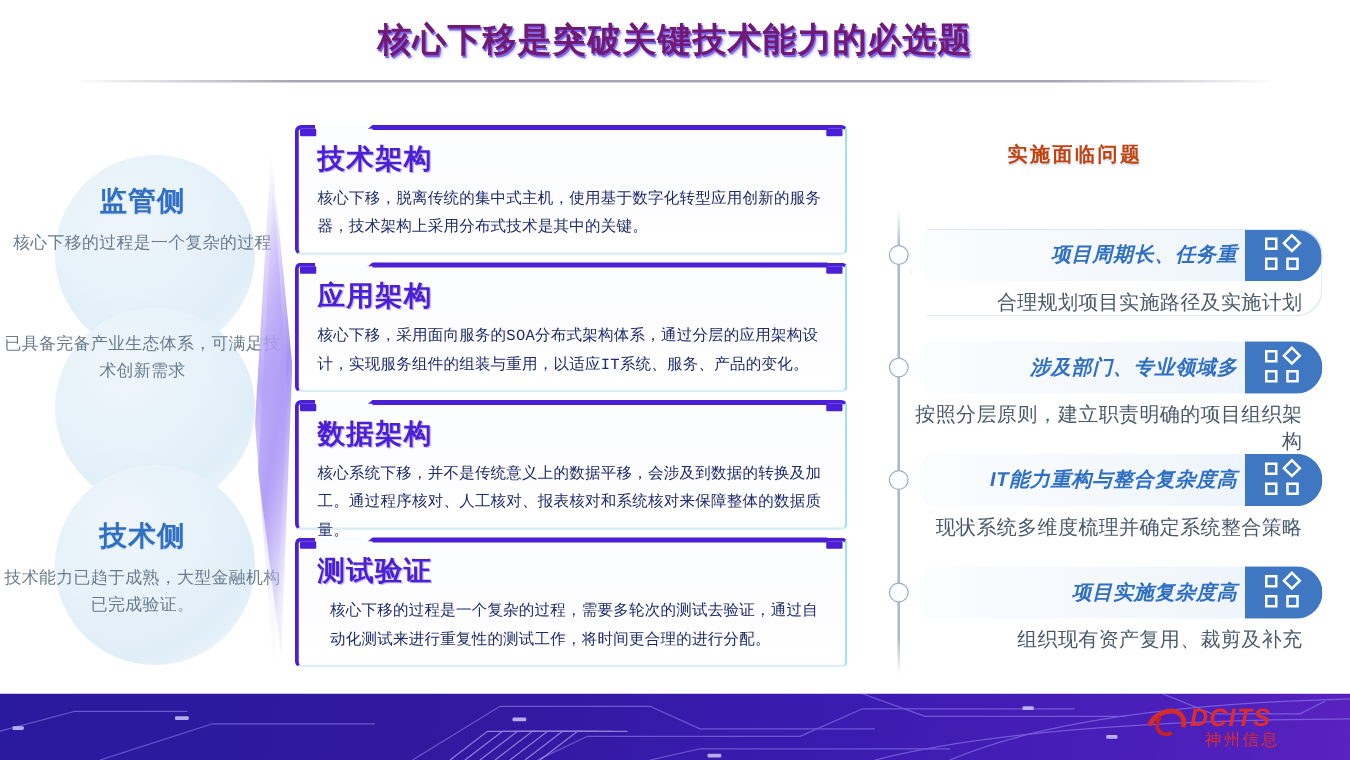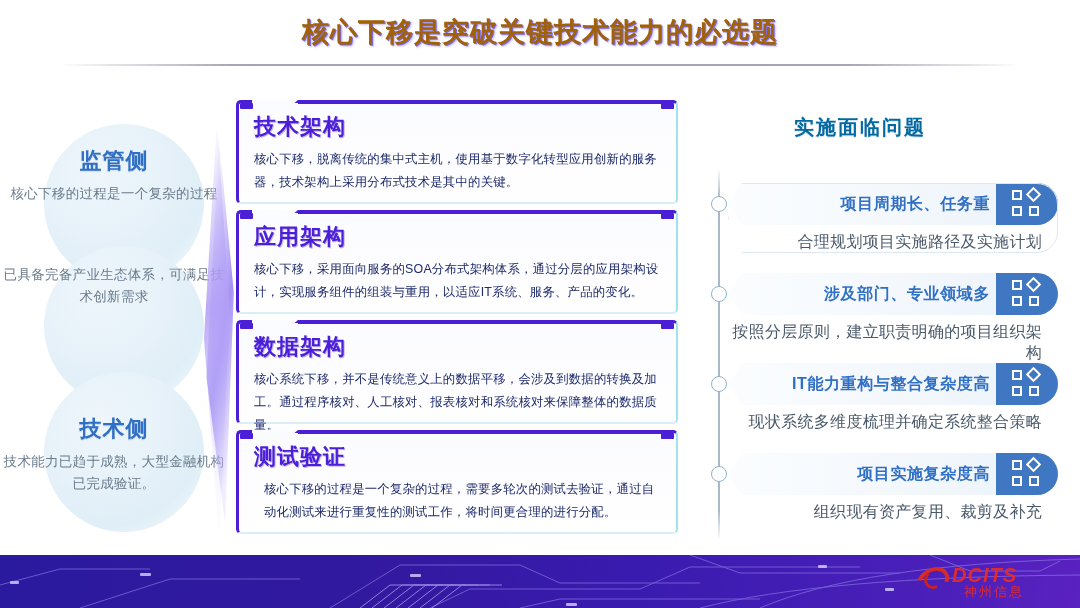--- a/index.html
+++ b/index.html
@@ -9,21 +9,21 @@
     background:#ffffff;
     position:relative;
     overflow:hidden;
   }
 
   
   #slide-title{
     position:absolute; top:14px; left:0; width:1080px;
     text-align:center;
     font-size:27px; font-weight:bold; letter-spacing:1px;
-    color:#a16207;
+    color:#701a75;
     text-shadow:1px 1px 0 #7b66ef, 2px 2px 2px rgba(60,30,180,.28);
   }
   #title-rule{
     position:absolute; top:64px; left:64px; width:952px; height:2px;
     background:linear-gradient(90deg,rgba(190,190,200,.05),rgba(150,150,165,.85) 18%,rgba(150,150,165,.85) 82%,rgba(190,190,200,.05));
   }
 
   
   #left-col{ position:absolute; left:0; top:96px; width:232px; height:450px; }
   .blob{
@@ -87,45 +87,46 @@
     position:absolute; left:62px; right:16px; top:0; height:4px;
     background:#4a1fd6;
   }
   .card-title{
     position:absolute; left:18px; top:12px;
     font-size:22px; font-weight:bold; color:#4a1fd6; letter-spacing:1px;
     text-shadow:1px 1px 0 rgba(130,90,240,.45);
   }
   .card-body{
     position:absolute; left:18px; right:14px; top:48px;
-    font-size:12.4px; line-height:1.85; color:#1d2a6b; letter-spacing:.2px;
+    font-size:12.4px; line-height:1.85; color:#1d2a6b; letter-spacing:.2px;font-family:Liberation Mono, monospace;
   }
   .card-body.indent{ left:28px; }
 
   
   #right-col{ position:absolute; left:690px; top:100px; width:372px; height:440px; }
   #right-heading{
     position:absolute; left:0; top:14px; width:340px; text-align:center;
-    font-size:20px; font-weight:bold; color:#0369a1; letter-spacing:2px;
+    font-size:16px; font-weight:bold; color:#c2410c; letter-spacing:2px;
     text-shadow:0 1px 1px rgba(45,95,175,.2);
   }
   #timeline-line{
     position:absolute; left:28px; top:68px; width:2px; height:372px;
     background:linear-gradient(180deg,rgba(170,190,210,0) 0%,#aab9c9 8%,#aab9c9 92%,rgba(170,190,210,0) 100%);
   }
   .tl-dot{
     position:absolute; left:21px; width:16px; height:16px; border-radius:50%;
     background:#ffffff; border:1.6px solid #8fb3cc;
   }
   .prob{ position:absolute; left:38px; width:330px; }
   .prob-bar{
     position:relative; height:42px;
     background:linear-gradient(90deg,#fbfdff 0%,#f2f7fc 60%,#eaf2fa 100%);
     clip-path:polygon(14px 0, 100% 0, 100% 100%, 14px 100%, 0 50%);
     border-radius:0 21px 21px 0;
+    font-style:italic;
   }
   .prob-bar-border{
     position:absolute; inset:0;
     border:1px solid #dde8f2;
     clip-path:polygon(14px 0, 100% 0, 100% 100%, 14px 100%, 0 50%);
     border-radius:0 21px 21px 0;
     pointer-events:none;
   }
   .prob-label{
     position:absolute; right:68px; top:0; height:42px;

